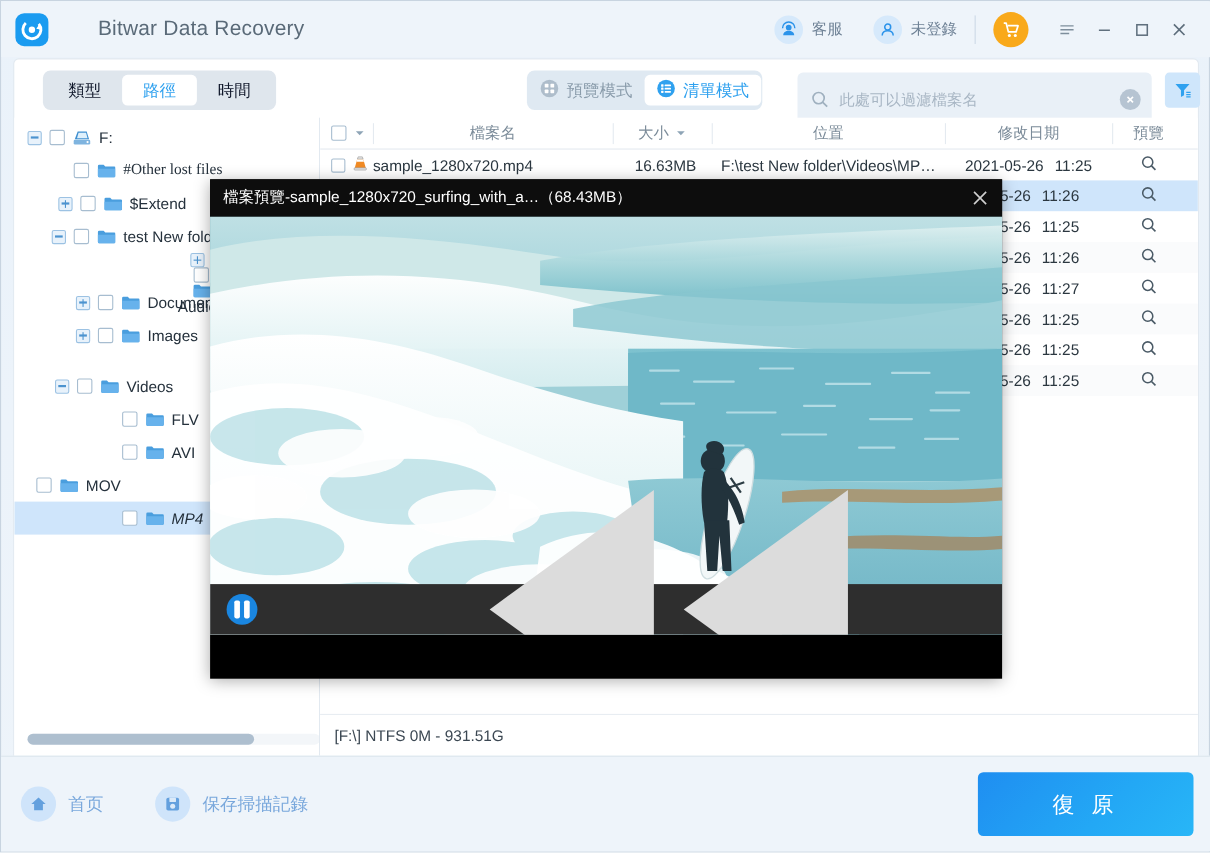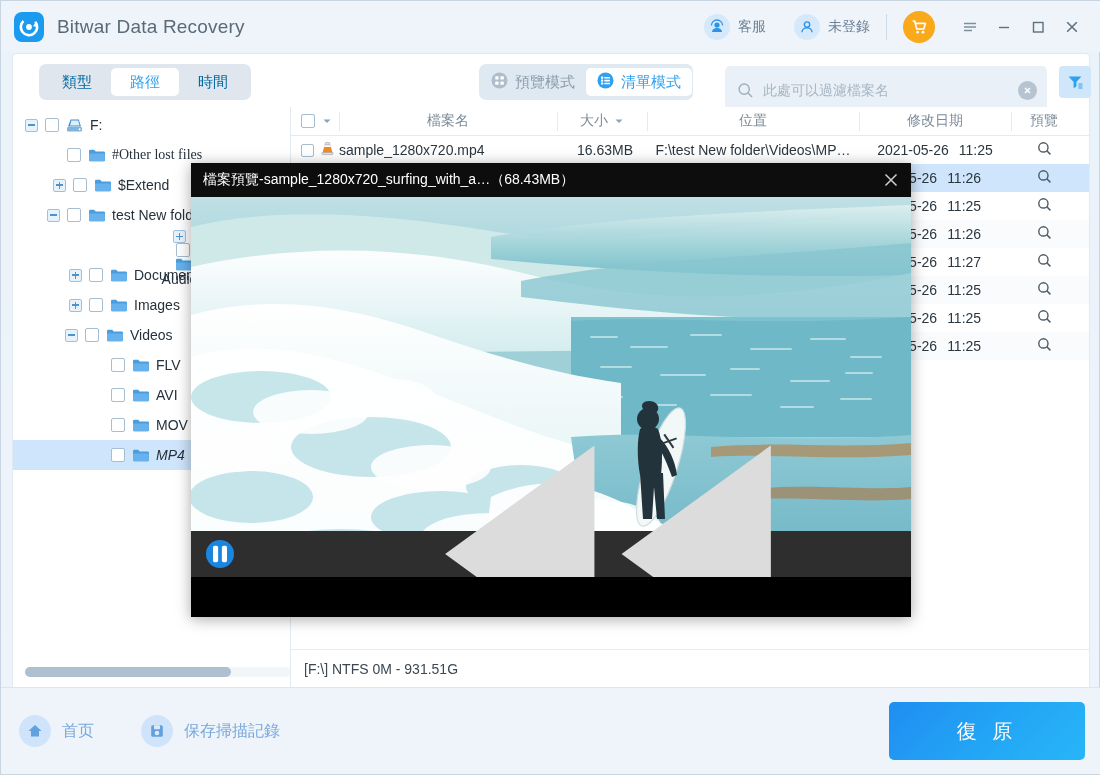--- a/index.html
+++ b/index.html
@@ -15,21 +15,21 @@
     background: linear-gradient(180deg,#eaf2fa 0%, #eef4fa 100%);
     border: 1px solid #c8d4e0;
   }
 
   
   .titlebar {
     position: absolute; left: 0; top: 0; width: 1100px; height: 51px;
     background: #eef4fa;
     display: flex; align-items: center;
   }
-  .logo-wrap { display:flex; align-items:center; margin-left: 13px; }
+  .logo-wrap { display:flex; align-items:center; margin-left: 13px; gap: 32px; }
   .logo {
     width: 30px; height: 30px; border-radius: 8px;
     background: #1a9bf0;
     display:flex; align-items:center; justify-content:center;
   }
   .logo svg { display:block; }
   .app-title {
     margin-left: 13px; font-size: 19px; color: #5a6a78; letter-spacing: .2px;
     white-space: nowrap;
   }
@@ -59,21 +59,21 @@
     position:absolute; left:0; top:0; width:1076px; height:53px;
     display:flex; align-items:center;
   }
   .segctl {
     position:absolute; left: 26px; top: 10px;
     display:flex; align-items:center; background:#dfe6ed; border-radius: 7px;
     height: 36px; padding: 4px;
   }
   .segctl .seg {
     height: 28px; padding: 0 19px; display:flex; align-items:center;
-    font-size: 15px; color:#0369a1; border-radius: 5px; cursor:pointer;
+    font-size: 15px; color:#0f172a; border-radius: 5px; cursor:pointer;
   }
   .segctl .seg.active { background:#ffffff; color:#2fa1ef; }
 
   .modectl {
     position:absolute; left: 466px; top: 10px;
     display:flex; align-items:center; background:#dfe9f2; border-radius: 7px;
     height: 36px; padding: 1px;
   }
   .modectl .mode {
     height: 28px; padding: 0 11px; display:flex; align-items:center; gap:7px;
@@ -457,21 +457,21 @@
             </span>
             <span class="tcb"></span>
             <span class="tree-ico">
               <svg width="17" height="14" viewBox="0 0 17 14">
                 <path d="M1 3a1.2 1.2 0 0 1 1.2-1.2h4l1.5 1.6h8.1A1.2 1.2 0 0 1 17 4.6V12a1.2 1.2 0 0 1-1.2 1.2H2.2A1.2 1.2 0 0 1 1 12z" fill="#4a9ede"></path>
                 <path d="M1 5.4h15.8V12a1.2 1.2 0 0 1-1.2 1.2H2.2A1.2 1.2 0 0 1 1 12z" fill="#67b2ec"></path>
               </svg>
             </span>
             <span class="tree-lbl">Images</span>
           </div>
-          <div class="tree-row" style="padding-left: 52px;">
+          <div class="tree-row" style="padding-left: 37px; margin-top: 16px;">
             <span class="expander">
               <span class="exp-bar"></span>
             </span>
             <span class="tcb"></span>
             <span class="tree-ico">
               <svg width="17" height="14" viewBox="0 0 17 14">
                 <path d="M1 3a1.2 1.2 0 0 1 1.2-1.2h4l1.5 1.6h8.1A1.2 1.2 0 0 1 17 4.6V12a1.2 1.2 0 0 1-1.2 1.2H2.2A1.2 1.2 0 0 1 1 12z" fill="#4a9ede"></path>
                 <path d="M1 5.4h15.8V12a1.2 1.2 0 0 1-1.2 1.2H2.2A1.2 1.2 0 0 1 1 12z" fill="#67b2ec"></path>
               </svg>
             </span>
@@ -496,21 +496,21 @@
             </span>
             <span class="tcb"></span>
             <span class="tree-ico">
               <svg width="17" height="14" viewBox="0 0 17 14">
                 <path d="M1 3a1.2 1.2 0 0 1 1.2-1.2h4l1.5 1.6h8.1A1.2 1.2 0 0 1 17 4.6V12a1.2 1.2 0 0 1-1.2 1.2H2.2A1.2 1.2 0 0 1 1 12z" fill="#4a9ede"></path>
                 <path d="M1 5.4h15.8V12a1.2 1.2 0 0 1-1.2 1.2H2.2A1.2 1.2 0 0 1 1 12z" fill="#67b2ec"></path>
               </svg>
             </span>
             <span class="tree-lbl">AVI</span>
           </div>
-          <div class="tree-row" style="padding-left: 78px;">
+          <div class="tree-row" style="">
             <span class="expander hidden">
               <span class="exp-bar"></span>
             </span>
             <span class="tcb"></span>
             <span class="tree-ico">
               <svg width="17" height="14" viewBox="0 0 17 14">
                 <path d="M1 3a1.2 1.2 0 0 1 1.2-1.2h4l1.5 1.6h8.1A1.2 1.2 0 0 1 17 4.6V12a1.2 1.2 0 0 1-1.2 1.2H2.2A1.2 1.2 0 0 1 1 12z" fill="#4a9ede"></path>
                 <path d="M1 5.4h15.8V12a1.2 1.2 0 0 1-1.2 1.2H2.2A1.2 1.2 0 0 1 1 12z" fill="#67b2ec"></path>
               </svg>
             </span>

